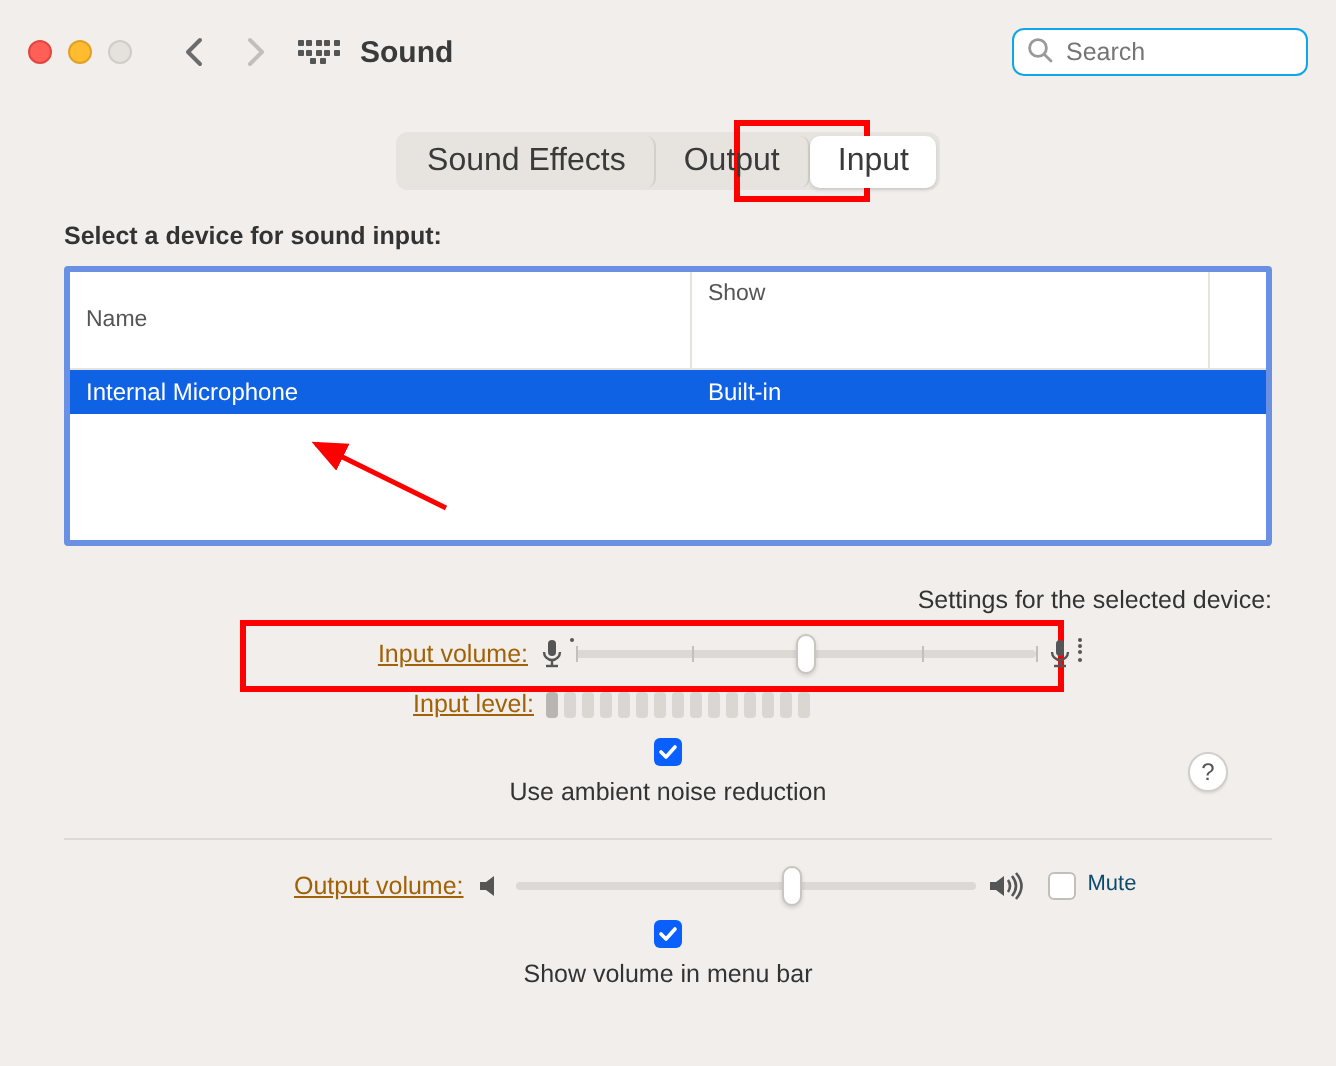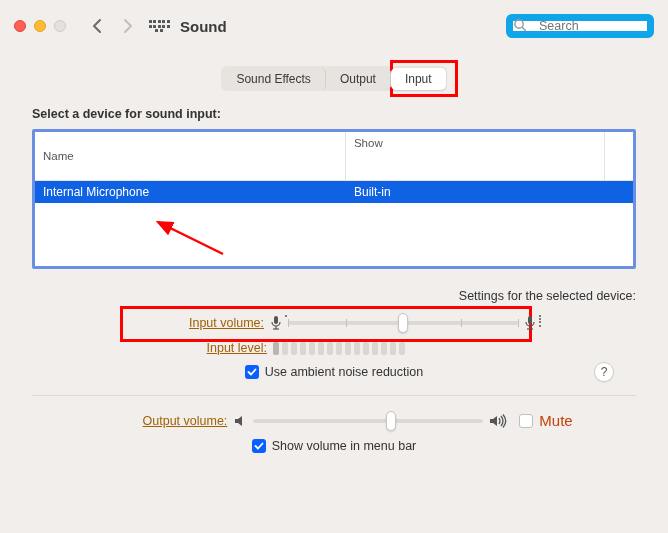--- a/index.html
+++ b/index.html
@@ -9,26 +9,26 @@
   .dot { width: 12px; height: 12px; border-radius: 50%; }
   .dot.red { background: #ff5f57; border: 1px solid #e24640; }
   .dot.yellow { background: #febc2e; border: 1px solid #e1a128; }
   .dot.gray { background: #e5e1dc; border: 1px solid #d0ccc7; }
   .nav-btn { width: 22px; height: 22px; display: flex; align-items: center; justify-content: center; color: #a7a4a0; font-size: 18px; margin: 0 4px; cursor: default; }
   .nav-btn.enabled { color: #555; cursor: pointer; }
   .grid-btn { width: 22px; height: 22px; display: flex; flex-wrap: wrap; align-content: center; justify-content: center; gap: 1.5px; margin: 0 10px 0 6px; cursor: pointer; }
   .grid-btn span { width: 3px; height: 3px; background: #555; border-radius: 0.5px; }
   .title { font-size: 15px; font-weight: 600; color: #3a3a3a; }
   .search-wrap { margin-left: auto; position: relative; }
-  .search-input { width: 148px; height: 24px; border: 7px solid #0ea5e9; border-radius: 6px; background: #fff; padding: 0 8px 0 26px; font-size: 12.5px; color: #555; outline: none; }
+  .search-input { width: 148px; height: 24px; border: 1px solid #0ea5e9; border-radius: 6px; background: #fff; padding: 0 8px 0 26px; font-size: 12.5px; color: #555; outline: none; }
   .search-ico { position: absolute; left: 7px; top: 4px; color: #999; }
 
   .tabs-row { display: flex; justify-content: center; margin-top: 14px; position: relative; }
   .tabs { display: inline-flex; background: #e7e3de; border-radius: 6px; padding: 1.5px; position: relative; }
-  .tab { padding: 4px 14px; font-size: 12px; color: #3a3a3a; border-radius: 5px; cursor: pointer; position: relative; z-index: 2; }
+  .tab { padding: 4px 14px; font-size: 16px; color: #3a3a3a; border-radius: 5px; cursor: pointer; position: relative; z-index: 2; }
   .tab.divider { border-right: 1px solid #d3cfca; }
   .tab.active { background: #fff; box-shadow: 0 1px 2px rgba(0,0,0,0.12); }
   .tab-highlight { position: absolute; border: 3px solid #ff0000; top: -6px; bottom: -6px; }
 
   .panel { margin: 16px 32px 0 32px; }
   .label-main { font-size: 12.5px; font-weight: 600; color: #333; margin-bottom: 8px; }
 
   .device-box { border: 3px solid #6990e3; border-radius: 2px; background: #fff; height: 140px; overflow: hidden; }
   .device-header { display: flex; background: #fff; border-bottom: 1px solid #e6e3df; font-size: 11.5px; color: #555; }
   .col-name { width: 52%; padding: 18px 8px; border-right: 1px solid #e6e3df; }
@@ -49,32 +49,32 @@
   .mic-icon .mdots i, .mic-icon .mdots.s4 i { width:2px;height:2px;background:#555;border-radius:50%;display:block;}
   .slider-track { width: 230px; height: 4px; background: #dcd8d3; border-radius: 2px; position: relative; }
   .slider-track .tk { position: absolute; width: 1px; height: 8px; background: #c3bfba; top: -2px; }
   .slider-thumb { position: absolute; width: 10px; height: 20px; background: #fff; border: 1px solid #c9c5c0; border-radius: 5px; top: -8px; box-shadow: 0 1px 2px rgba(0,0,0,0.15); }
   .red-box { position: absolute; border: 3px solid #ff0000; }
 
   .level-bar { display: flex; gap: 3px; }
   .level-seg { width: 6px; height: 13px; background: #dad6d1; border-radius: 2px; }
   .level-seg.on { background: #b9b5b0; }
 
-  .chk-row { display:flex; align-items:center; justify-content:center; gap:6px; font-size: 12.5px; color:#333; margin-top:2px;}
+  .chk-row { display:flex; align-items:center; justify-content:center; gap:6px; font-size: 12.5px; color:#333; margin-top:2px;flex-direction:column;}
   .chk { width:14px; height:14px; border-radius:3px; background:#0a60ff; display:flex; align-items:center; justify-content:center; color:#fff; font-size:11px; }
   .chk.off { background:#fff; border:1px solid #c2beb9; color:transparent; }
 
   .help-btn { position:absolute; right:22px; width:20px; height:20px; border-radius:50%; background:#fff; border:1px solid #d2cec9; display:flex; align-items:center; justify-content:center; font-size:12px; color:#555; box-shadow:0 1px 1px rgba(0,0,0,0.08); cursor:pointer;}
 
   .sep { height:1px; background:#ddd9d4; margin: 16px 32px; }
 
   .spk-icon { display:inline-flex; align-items:center; }
   .spk-icon svg { display:block; }
 
-  .mute-box { display:flex; align-items:center; gap:6px; font-size:15px; color:#c2410c; margin-left:10px;}
+  .mute-box { display:flex; align-items:flex-start; gap:6px; font-size:11px; color:#0c4a6e; margin-left:10px;}
 </style>
 </head>
 <body>
 
 <div class="toolbar">
   <div class="traffic">
     <div class="dot red"></div>
     <div class="dot yellow"></div>
     <div class="dot gray"></div>
   </div>

